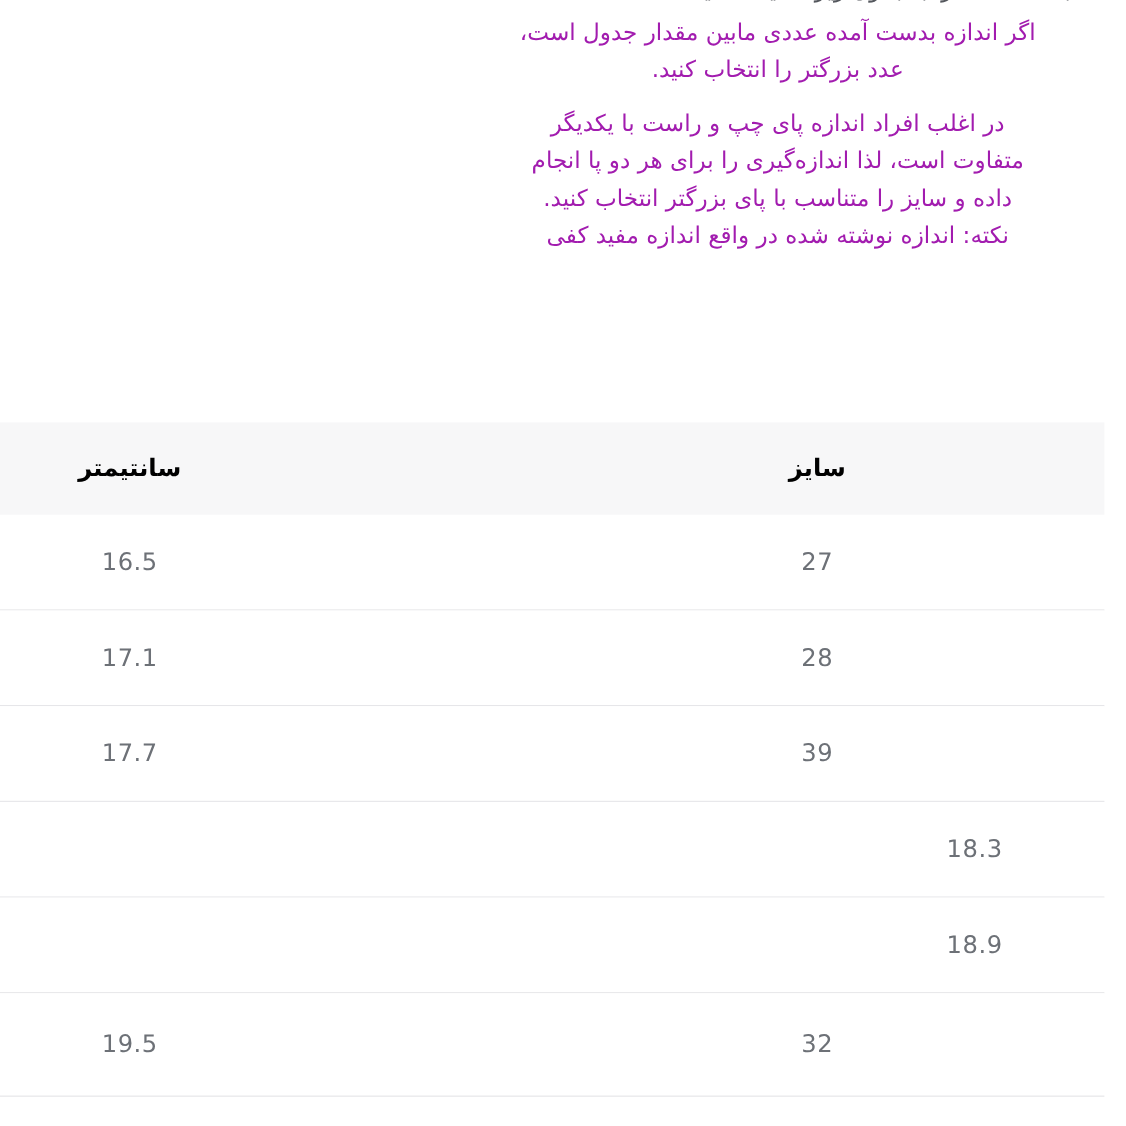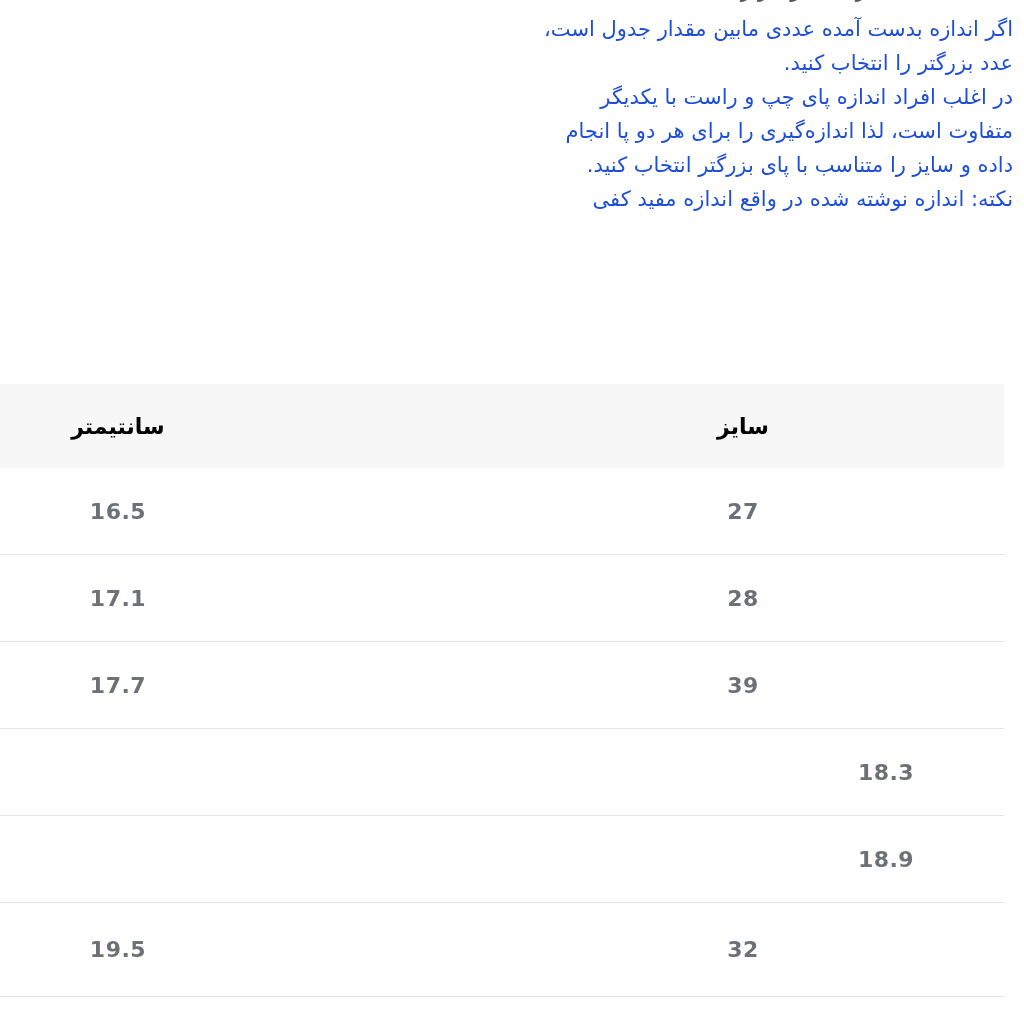--- a/index.html
+++ b/index.html
@@ -9,30 +9,30 @@
     font-family: "DejaVu Sans", sans-serif;
     overflow: hidden;
     position: relative;
   }
   
   .intro {
     position: absolute;
     top: 12px;
     right: 11px;
     width: 612px;
-    text-align: right;
-    color: #1d4ed8;
+    text-align: center;
+    color: #a21caf;
     font-size: 21px;
   }
   .intro-line {
     line-height: 34px;
     white-space: nowrap;
     direction: rtl;
   }
-  .para-start { }
+  .para-start { margin-top: 15px; }
   
   .clipped-line {
     position: absolute;
     top: -27px;
     right: 11px;
     width: 612px;
     text-align: right;
     color: #54575d;
     font-size: 21px;
     line-height: 34px;
@@ -60,21 +60,20 @@
   }
   .trow.header {
     height: 84px;
     background: #f7f7f8;
     border-bottom: none;
   }
   .trow.last { height: 94px; }
   .cell {
     text-align: center;
     direction: ltr;
-    font-weight: bold;
   }
   .cell.size-col { flex: 0 0 52%; }
   .cell.cm-col   { flex: 0 0 23.5%; }
   .header .cell {
     font-weight: bold;
     color: #000000;
     font-size: 22px;
     direction: rtl;
   }
   .data-cell {

